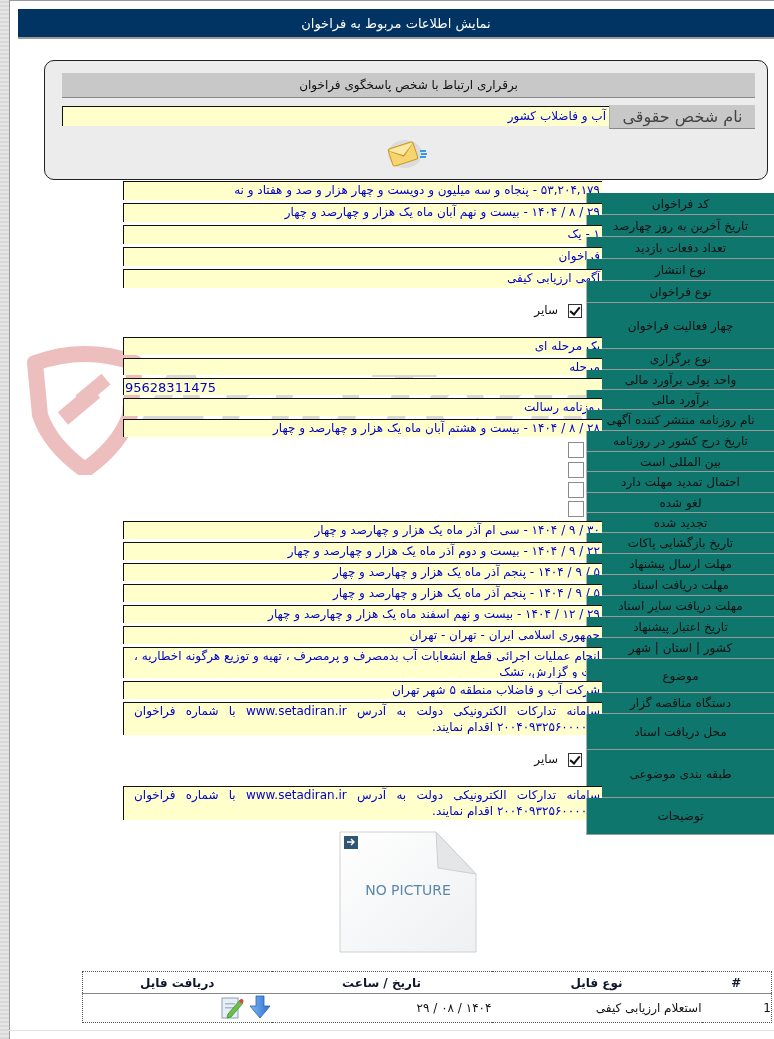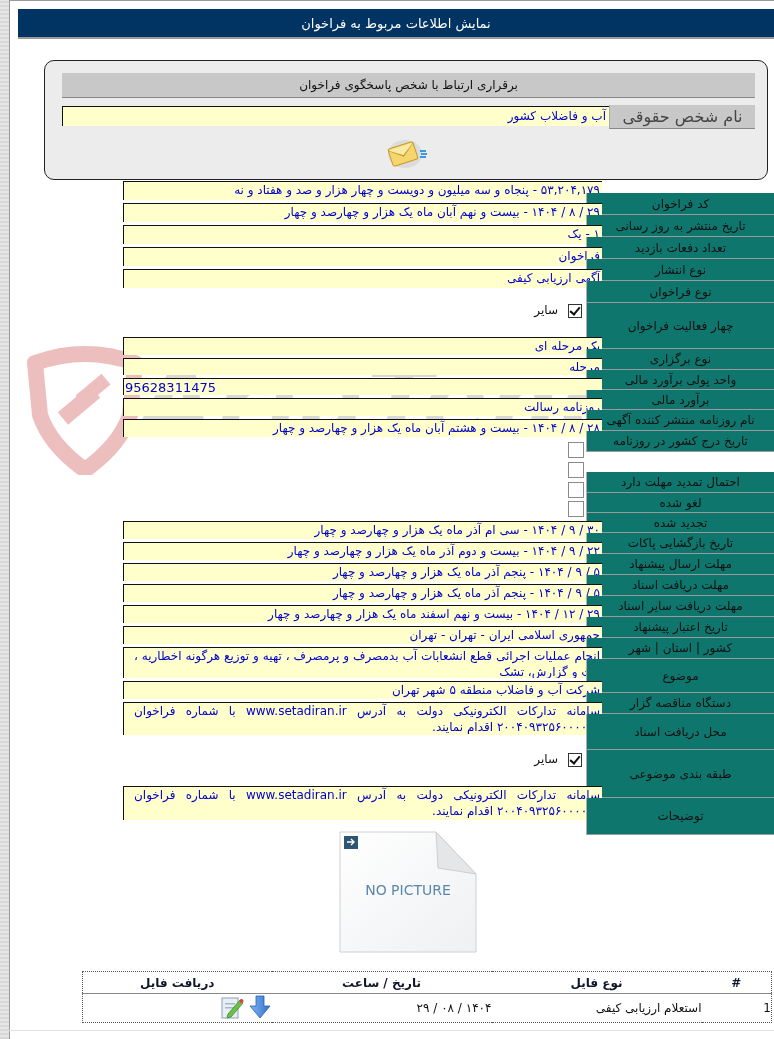--- a/index.html
+++ b/index.html
@@ -144,21 +144,21 @@
   </svg>
   <div class="wm-text">AriaTender.net</div>
 </div>
 
 <div class="row" style="top:180px;height:22px">
   <div class="value">۵۳,۲۰۴,۱۷۹ - پنجاه و سه میلیون و دویست و چهار هزار و صد و هفتاد و نه</div>
   <div class="label">کد فراخوان</div>
 </div>
 <div class="row" style="top:202px;height:22px">
   <div class="value">۲۹ / ۸ / ۱۴۰۴ - بیست و نهم آبان ماه یک هزار و چهارصد و چهار</div>
-  <div class="label">تاریخ منتشر به روز رسانی</div>
+  <div class="label">تاریخ آخرین به روز چهارصد</div>
 </div>
 <div class="row" style="top:224px;height:22px">
   <div class="value">۱ - یک</div>
   <div class="label">تعداد دفعات بازدید</div>
 </div>
 <div class="row" style="top:246px;height:22px">
   <div class="value">فراخوان</div>
   <div class="label">نوع انتشار</div>
 </div>
 <div class="row" style="top:268px;height:22px">
@@ -189,20 +189,21 @@
   <div class="label">نام روزنامه منتشر کننده آگهی</div>
 </div>
 <div class="row" style="top:418px;height:21px">
   <div class="value">۲۸ / ۸ / ۱۴۰۴ - بیست و هشتم آبان ماه یک هزار و چهارصد و چهار</div>
   <div class="label">تاریخ درج کشور در روزنامه</div>
 </div>
 <div class="row" style="top:439px;height:20px">
   <div class="check-area">
     <div class="checkbox" style="right:2px;top:3px;width:16px;height:16px"></div>
   </div>
+  <div class="label">بین المللی است</div>
 </div>
 <div class="row" style="top:459px;height:21px">
   <div class="check-area">
     <div class="checkbox" style="right:2px;top:3px;width:16px;height:16px"></div>
   </div>
   <div class="label">احتمال تمدید مهلت دارد</div>
 </div>
 <div class="row" style="top:480px;height:20px">
   <div class="check-area">
     <div class="checkbox" style="right:2px;top:2px;width:16px;height:16px"></div>

